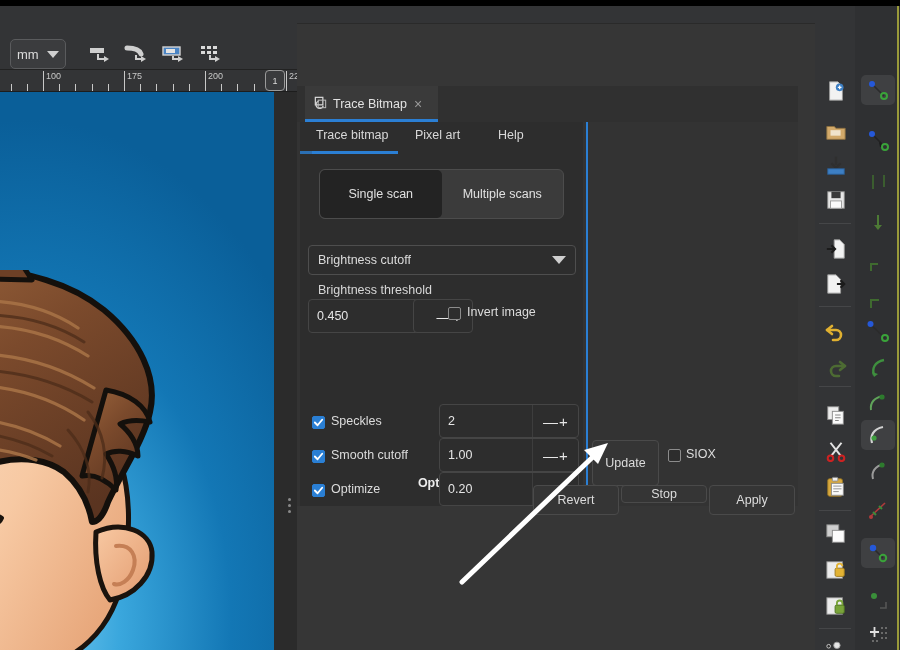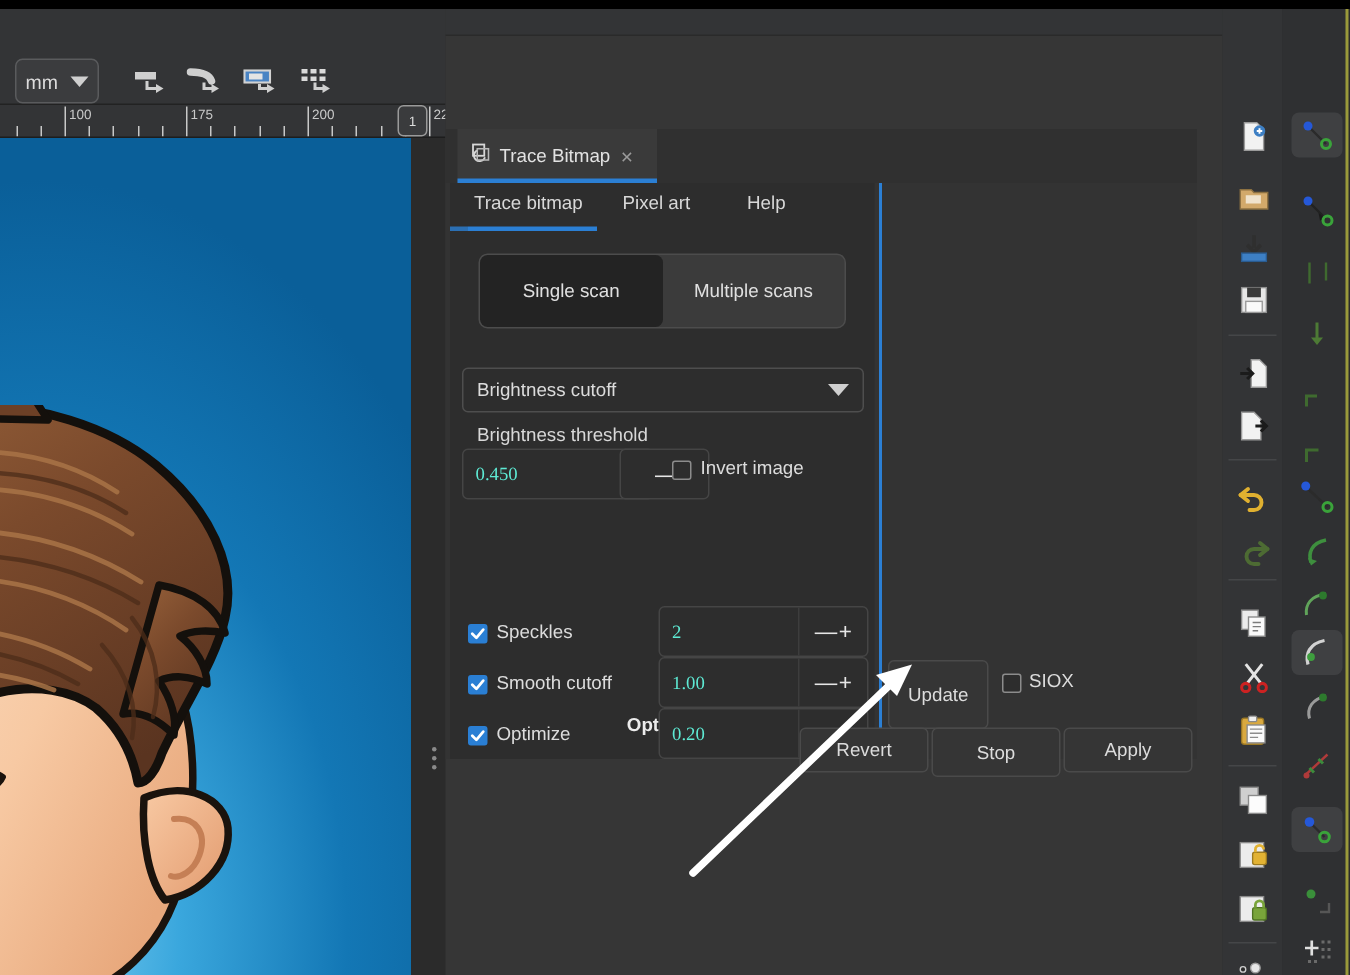--- a/index.html
+++ b/index.html
@@ -111,21 +111,21 @@
   .combo .v { font-size:12.5px; color:#dcdcdc; }
   .combo .caret { margin-left:auto; width:0;height:0;
     border-left:7px solid transparent;border-right:7px solid transparent;border-top:8px solid #cfcfcf; }
 
   .fieldlabel { position:absolute; font-size:12.5px; color:#d8d8d8; }
 
   .spin {
     position:absolute; background:#2d2d2d; border:1px solid #454545; border-radius:4px;
     display:flex; align-items:center;
   }
-  .spin .val { font-size:12.5px; color:#5eead4; padding-left:8px; flex:1;font-family:Liberation Serif, serif; }
+  .spin .val { font-size:12.5px; color:#e5e5e5; padding-left:8px; flex:1; }
   .spin .pm { width:46px; display:flex; align-items:center; justify-content:center; gap:1px;
               border-left:1px solid #3d3d3d; height:100%; }
   .spin .pm span { color:#e6e6e6; font-size:15px; line-height:1; }
 
   .cb { position:absolute; width:13px; height:13px; border-radius:2px; }
   .cb.off { background:#2d2d2d; border:1.5px solid #8c8c8c; }
   .cb.on  { background:#2a7fd4; border:1px solid #2a7fd4; }
   .cb.on svg { display:block; }
   .cblabel { position:absolute; font-size:12.5px; color:#dcdcdc; }
 
@@ -415,21 +415,21 @@
         <div id="dialog-right-edge"></div>
       </div>
     </div>
   </div>
 
   <div class="btn" style="left:592px;top:440px;width:67px;height:46px">Update</div>
   <div class="cb off" style="left:668px;top:449px"></div>
   <div class="cblabel" style="left:686px;top:447px">SIOX</div>
 
   <div class="btn" style="left:533px;top:485px;width:86px;height:30px">Revert</div>
-  <div class="btn" style="left:621px;top:485px;width:86px;height:33px">Stop</div>
+  <div class="btn" style="left:621px;top:485px;width:86px;height:18px">Stop</div>
   <div class="btn" style="left:709px;top:485px;width:86px;height:30px">Apply</div>
 
   <svg id="annotation-arrow" viewBox="0 0 190 175">
     <path d="M22 152 L158 22" stroke="#ffffff" stroke-width="5" stroke-linecap="round" fill="none"></path>
     <path d="M168 13 L144 20 L158 34 Z" fill="#ffffff"></path>
   </svg>
 
   <div id="rail-a"></div>
   <div id="rail-b"></div>
   <div id="right-edge"></div>

